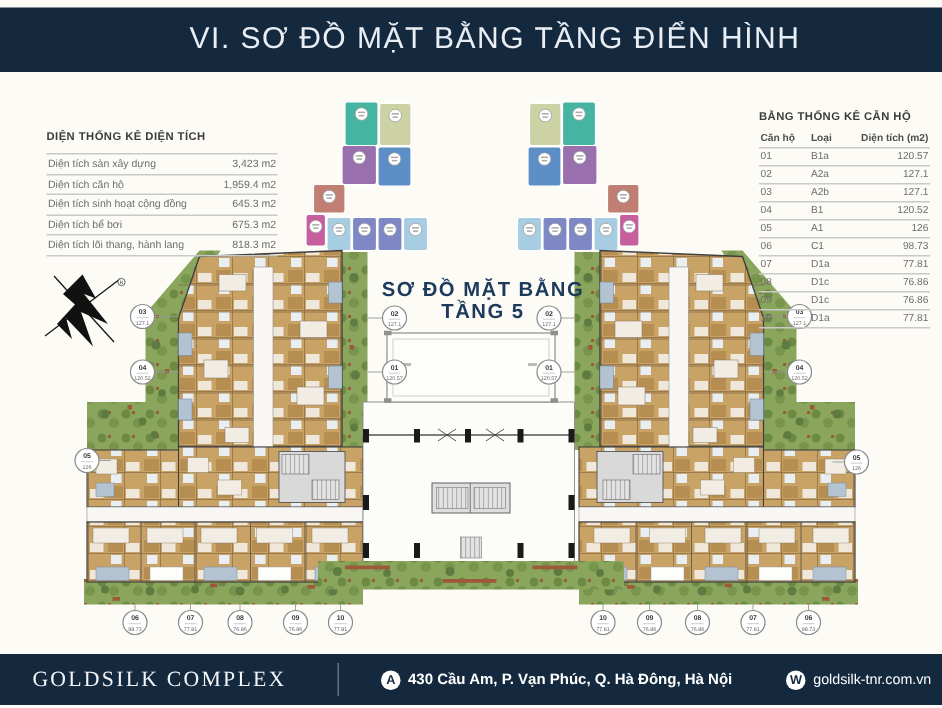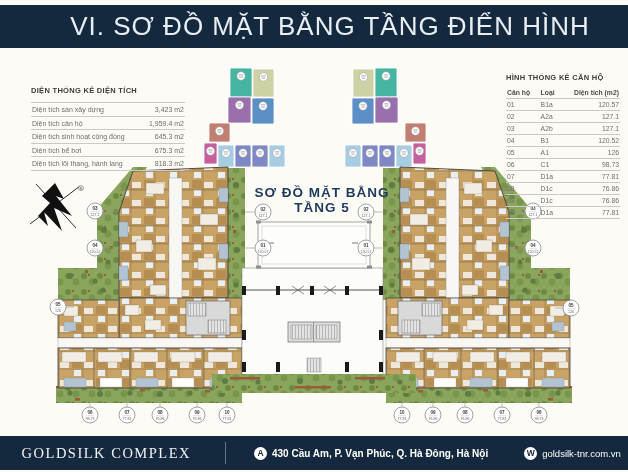--- a/index.html
+++ b/index.html
@@ -8,21 +8,21 @@
     --table_line:#c9c9c9; --text_gray:#6e6e6e;
   }
   *{box-sizing:border-box;margin:0;padding:0;}
   html,body{width:628px;height:472px;}
   body{font-family:"Liberation Sans", sans-serif;background:#fbfaf4;position:relative;overflow:hidden;}
   #page{position:relative;width:628px;height:472px;background:#fcfbf6;}
 
   
   .header{position:absolute;left:0;top:5px;width:628px;height:43px;background:var(--navy);
     display:flex;align-items:center;justify-content:center;z-index:3;}
-  .header h1{color:var(--title_text);font-size:26px;font-weight:400;letter-spacing:1px;margin-left:32px;}
+  .header h1{color:var(--title_text);font-size:20px;font-weight:400;letter-spacing:1px;margin-left:32px;}
 
   
   #gfx{position:absolute;left:0;top:0;width:628px;height:472px;z-index:1;}
 
   
   .area-table{position:absolute;left:31px;top:86px;width:154px;z-index:2;}
   .area-table .ttl{font-size:7.5px;font-weight:bold;color:#3c3c3c;letter-spacing:.3px;margin-bottom:7px;}
   #area-rows{border-top:1px solid var(--table_line);}
   .arow{display:flex;justify-content:space-between;border-bottom:1px solid var(--table_line);
     padding:3px 1px 2.5px 1px;font-size:7px;color:var(--text_gray);}
@@ -517,21 +517,21 @@
           <span class="avalue">675.3 m2</span>
         </div>
         <div class="arow">
           <span class="alabel">Diện tích lõi thang, hành lang</span>
           <span class="avalue">818.3 m2</span>
         </div>
       </div>
   </div>
 
   <div class="unit-table">
-    <div class="ttl">HÌNH THỐNG KÊ CĂN HỘ</div>
+    <div class="ttl">BẰNG THỐNG KÊ CĂN HỘ</div>
     <div class="uhead">
       <span class="uc uc0">Căn hộ</span>
       <span class="uc uc1">Loại</span>
       <span class="uc uc2">Diện tích (m2)</span>
     </div>
     <div id="unit-rows">
         <div class="urow">
           <span class="uc uc0">01</span>
           <span class="uc uc1">B1a</span>
           <span class="uc uc2">120.57</span>

